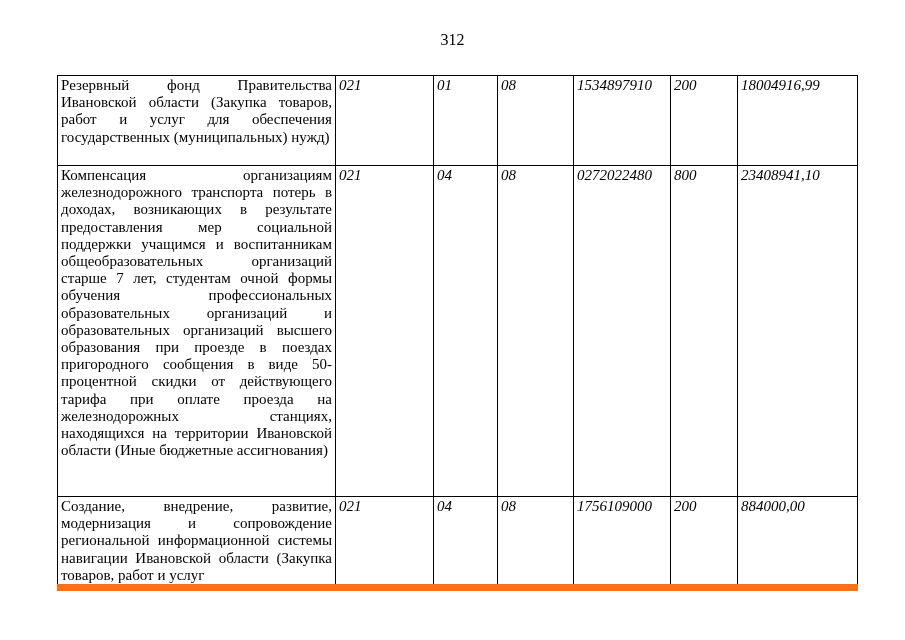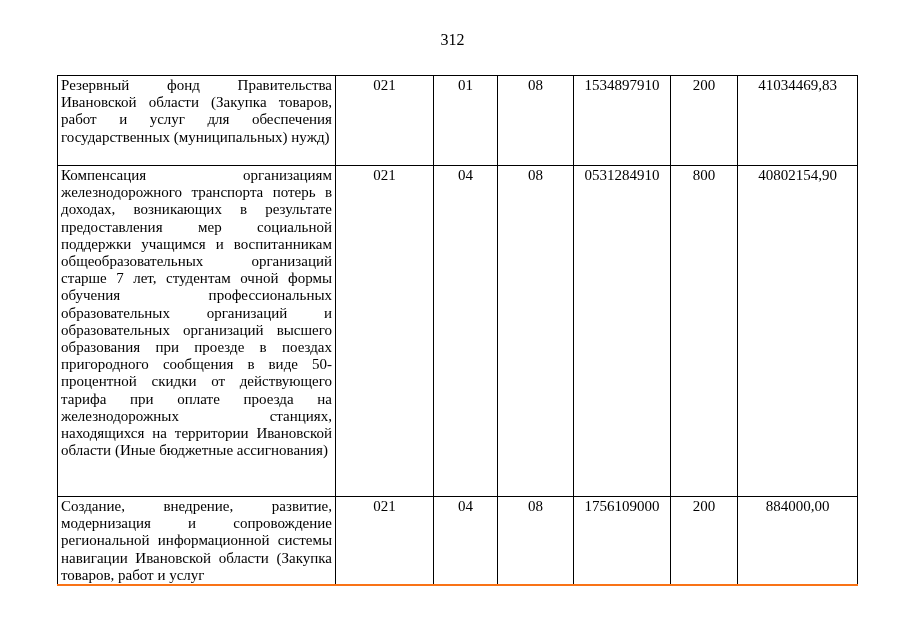--- a/index.html
+++ b/index.html
@@ -39,26 +39,26 @@
     line-height: 17.2px;
     padding: 1px 3px 0 3px;
     overflow: hidden;
   }
   td.desc {
     text-align: justify;
     padding: 1px 4px 0 4px;
     margin-top: 24px;
   }
   td.num {
-    text-align: center;
+    font-style: italic;
   }
   tr.row-1 td { height: 88px; }
   tr.row-2 td { height: 329px; }
   
-  tr.row-3 td { border-bottom: 2px solid #f97316; }
+  tr.row-3 td { border-bottom: 7px solid #f97316; }
   tr.row-3 .clip {
     height: 86px;
     overflow: hidden;
   }
 </style>
 </head>
 <body>
 
 <div class="page-number">312</div>
 
@@ -73,30 +73,30 @@
     <col style="width:120px">
   </colgroup>
   <tbody>
     <tr class="row-1">
       <td class="desc">Резервный фонд Правительства Ивановской области (Закупка товаров, работ и услуг для обеспечения государственных (муниципальных) нужд)</td>
       <td class="num">021</td>
       <td class="num">01</td>
       <td class="num">08</td>
       <td class="num">1534897910</td>
       <td class="num">200</td>
-      <td class="num">41034469,83</td>
+      <td class="num">18004916,99</td>
     </tr>
     <tr class="row-2">
       <td class="desc">Компенсация организациям железнодорожного транспорта потерь в доходах, возникающих в результате предоставления мер социальной поддержки учащимся и воспитанникам общеобразовательных организаций старше 7 лет, студентам очной формы обучения профессиональных образовательных организаций и образовательных организаций высшего образования при проезде в поездах пригородного сообщения в виде 50-процентной скидки от действующего тарифа при оплате проезда на железнодорожных станциях, находящихся на территории Ивановской области (Иные бюджетные ассигнования)</td>
       <td class="num">021</td>
       <td class="num">04</td>
       <td class="num">08</td>
-      <td class="num">0531284910</td>
+      <td class="num">0272022480</td>
       <td class="num">800</td>
-      <td class="num">40802154,90</td>
+      <td class="num">23408941,10</td>
     </tr>
     <tr class="row-3">
       <td class="desc">
         <div class="clip">Создание, внедрение, развитие, модернизация и сопровождение региональной информационной системы навигации Ивановской области (Закупка товаров, работ и услуг</div>
       </td>
       <td class="num">021</td>
       <td class="num">04</td>
       <td class="num">08</td>
       <td class="num">1756109000</td>
       <td class="num">200</td>

